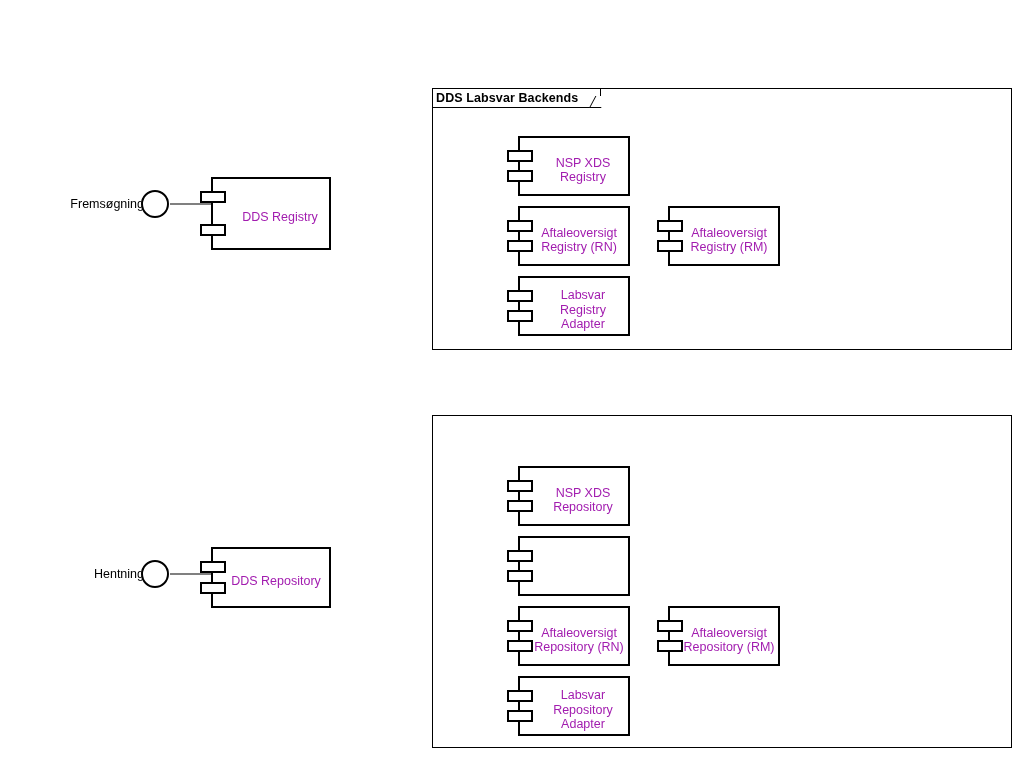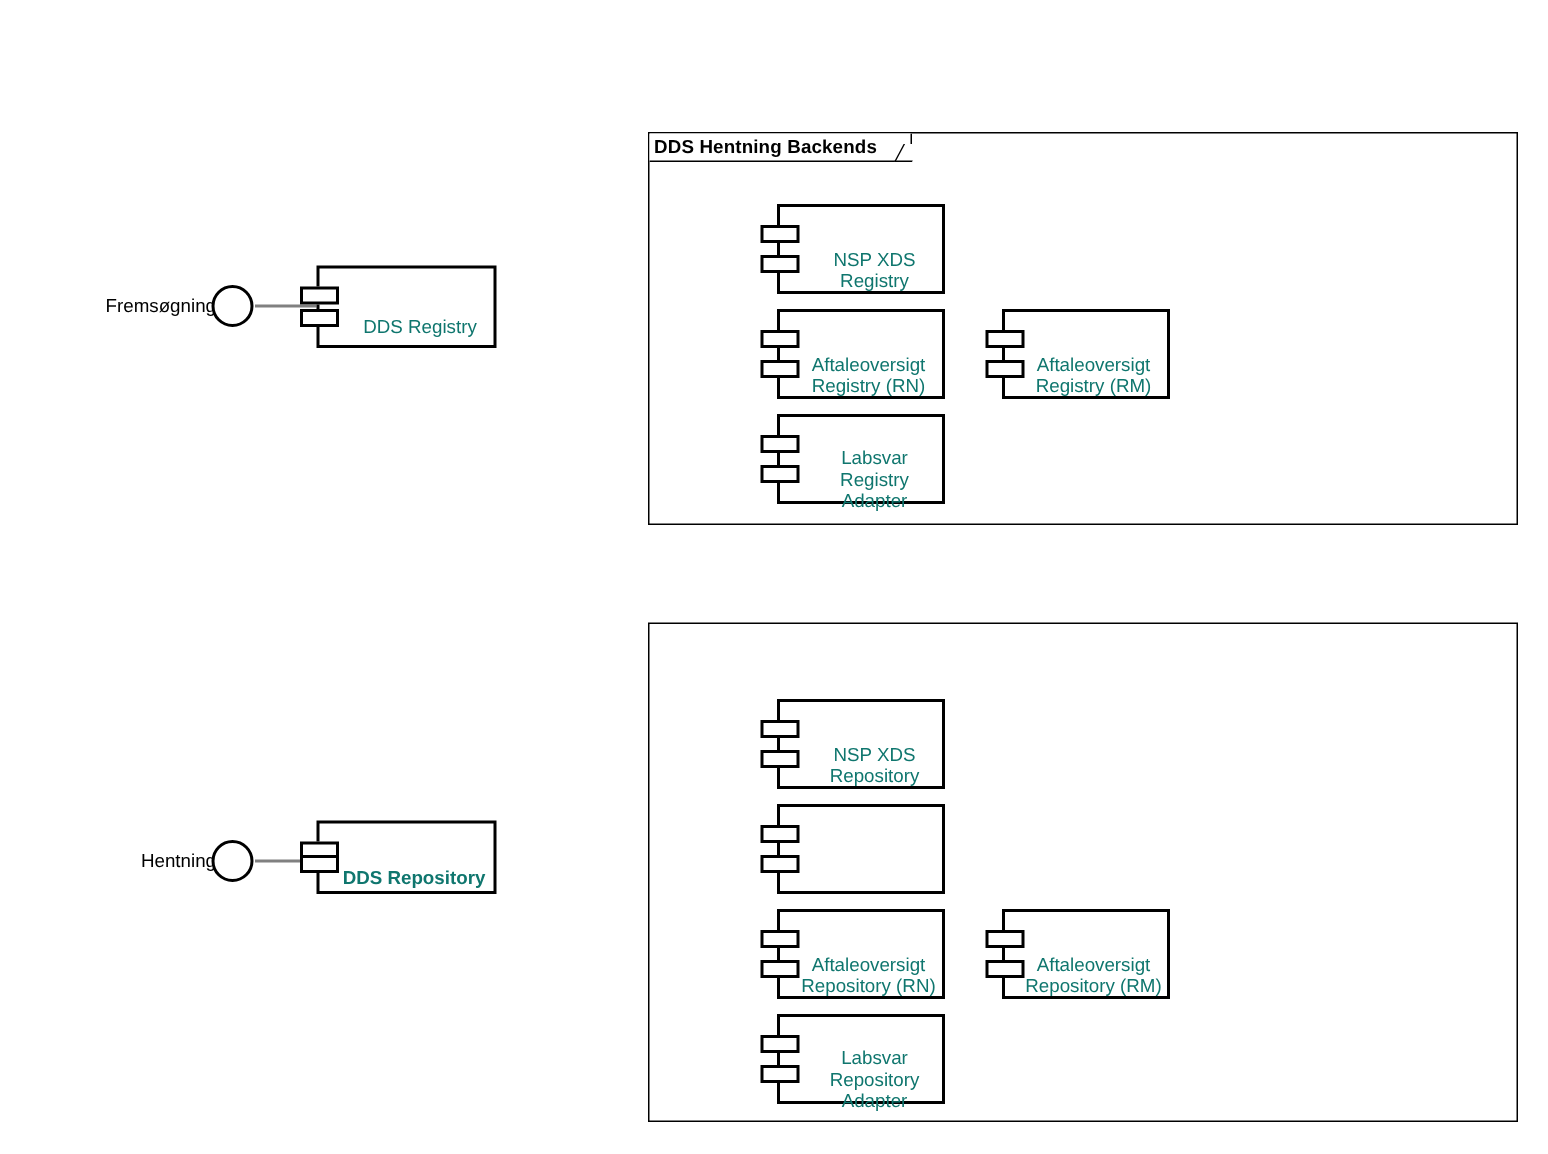--- a/index.html
+++ b/index.html
@@ -68,30 +68,30 @@
   
   .component {
     position: absolute;
     box-sizing: border-box;
     border: 2px solid #000000;
     background: #ffffff;
   }
   .component-label {
     position: absolute;
     left: 0;
-    top: 14px;
+    top: 4px;
     width: 100%;
     height: 100%;
     display: flex;
     align-items: center;
     justify-content: center;
     text-align: center;
     font-size: 12.5px;
     line-height: 14.5px;
-    color: #0f766e;
+    color: #a21caf;
     white-space: pre-line;
     padding-left: 18px;
     box-sizing: border-box;
     pointer-events: none;
   }
   .component-label.tight { padding-left: 10px; }
 
   
   .comp-tab {
     position: absolute;
@@ -132,40 +132,40 @@
 </style>
 </head>
 <body>
 
 <div class="canvas">
 
   <div class="iface-label" style="left:44px; top:197px; width:100px;">Fremsøgning</div>
   <div class="iface-line" style="left:170px; top:203px; width:42px;"></div>
   <div class="iface-circle" style="left:141px; top:190px;"></div>
 
-  <div class="component" style="left:211px; top:177px; width:120px; height:55px;">
+  <div class="component" style="left:211px; top:177px; width:120px; height:73px;">
     <div class="comp-tab top"></div>
     <div class="comp-tab bottom"></div>
     <div class="component-label">DDS Registry</div>
   </div>
 
   <div class="iface-label" style="left:44px; top:567px; width:100px;">Hentning</div>
   <div class="iface-line" style="left:170px; top:573px; width:42px;"></div>
   <div class="iface-circle" style="left:141px; top:560px;"></div>
 
-  <div class="component" style="left:211px; top:547px; width:120px; height:49px;font-weight:bold;">
+  <div class="component" style="left:211px; top:547px; width:120px; height:61px;">
     <div class="comp-tab top"></div>
     <div class="comp-tab bottom"></div>
     <div class="component-label tight">DDS Repository</div>
   </div>
 
   <div class="package" style="left:432px; top:88px; width:580px; height:262px;">
 
     <div class="package-tab">
-      <span>DDS Hentning Backends</span>
+      <span>DDS Labsvar Backends</span>
     </div>
 
     <div class="component" style="left:85px; top:47px; width:112px; height:60px;">
       <div class="comp-tab top"></div>
       <div class="comp-tab bottom"></div>
       <div class="component-label">NSP XDS
 Registry</div>
     </div>
 
     <div class="component" style="left:85px; top:117px; width:112px; height:60px;">

